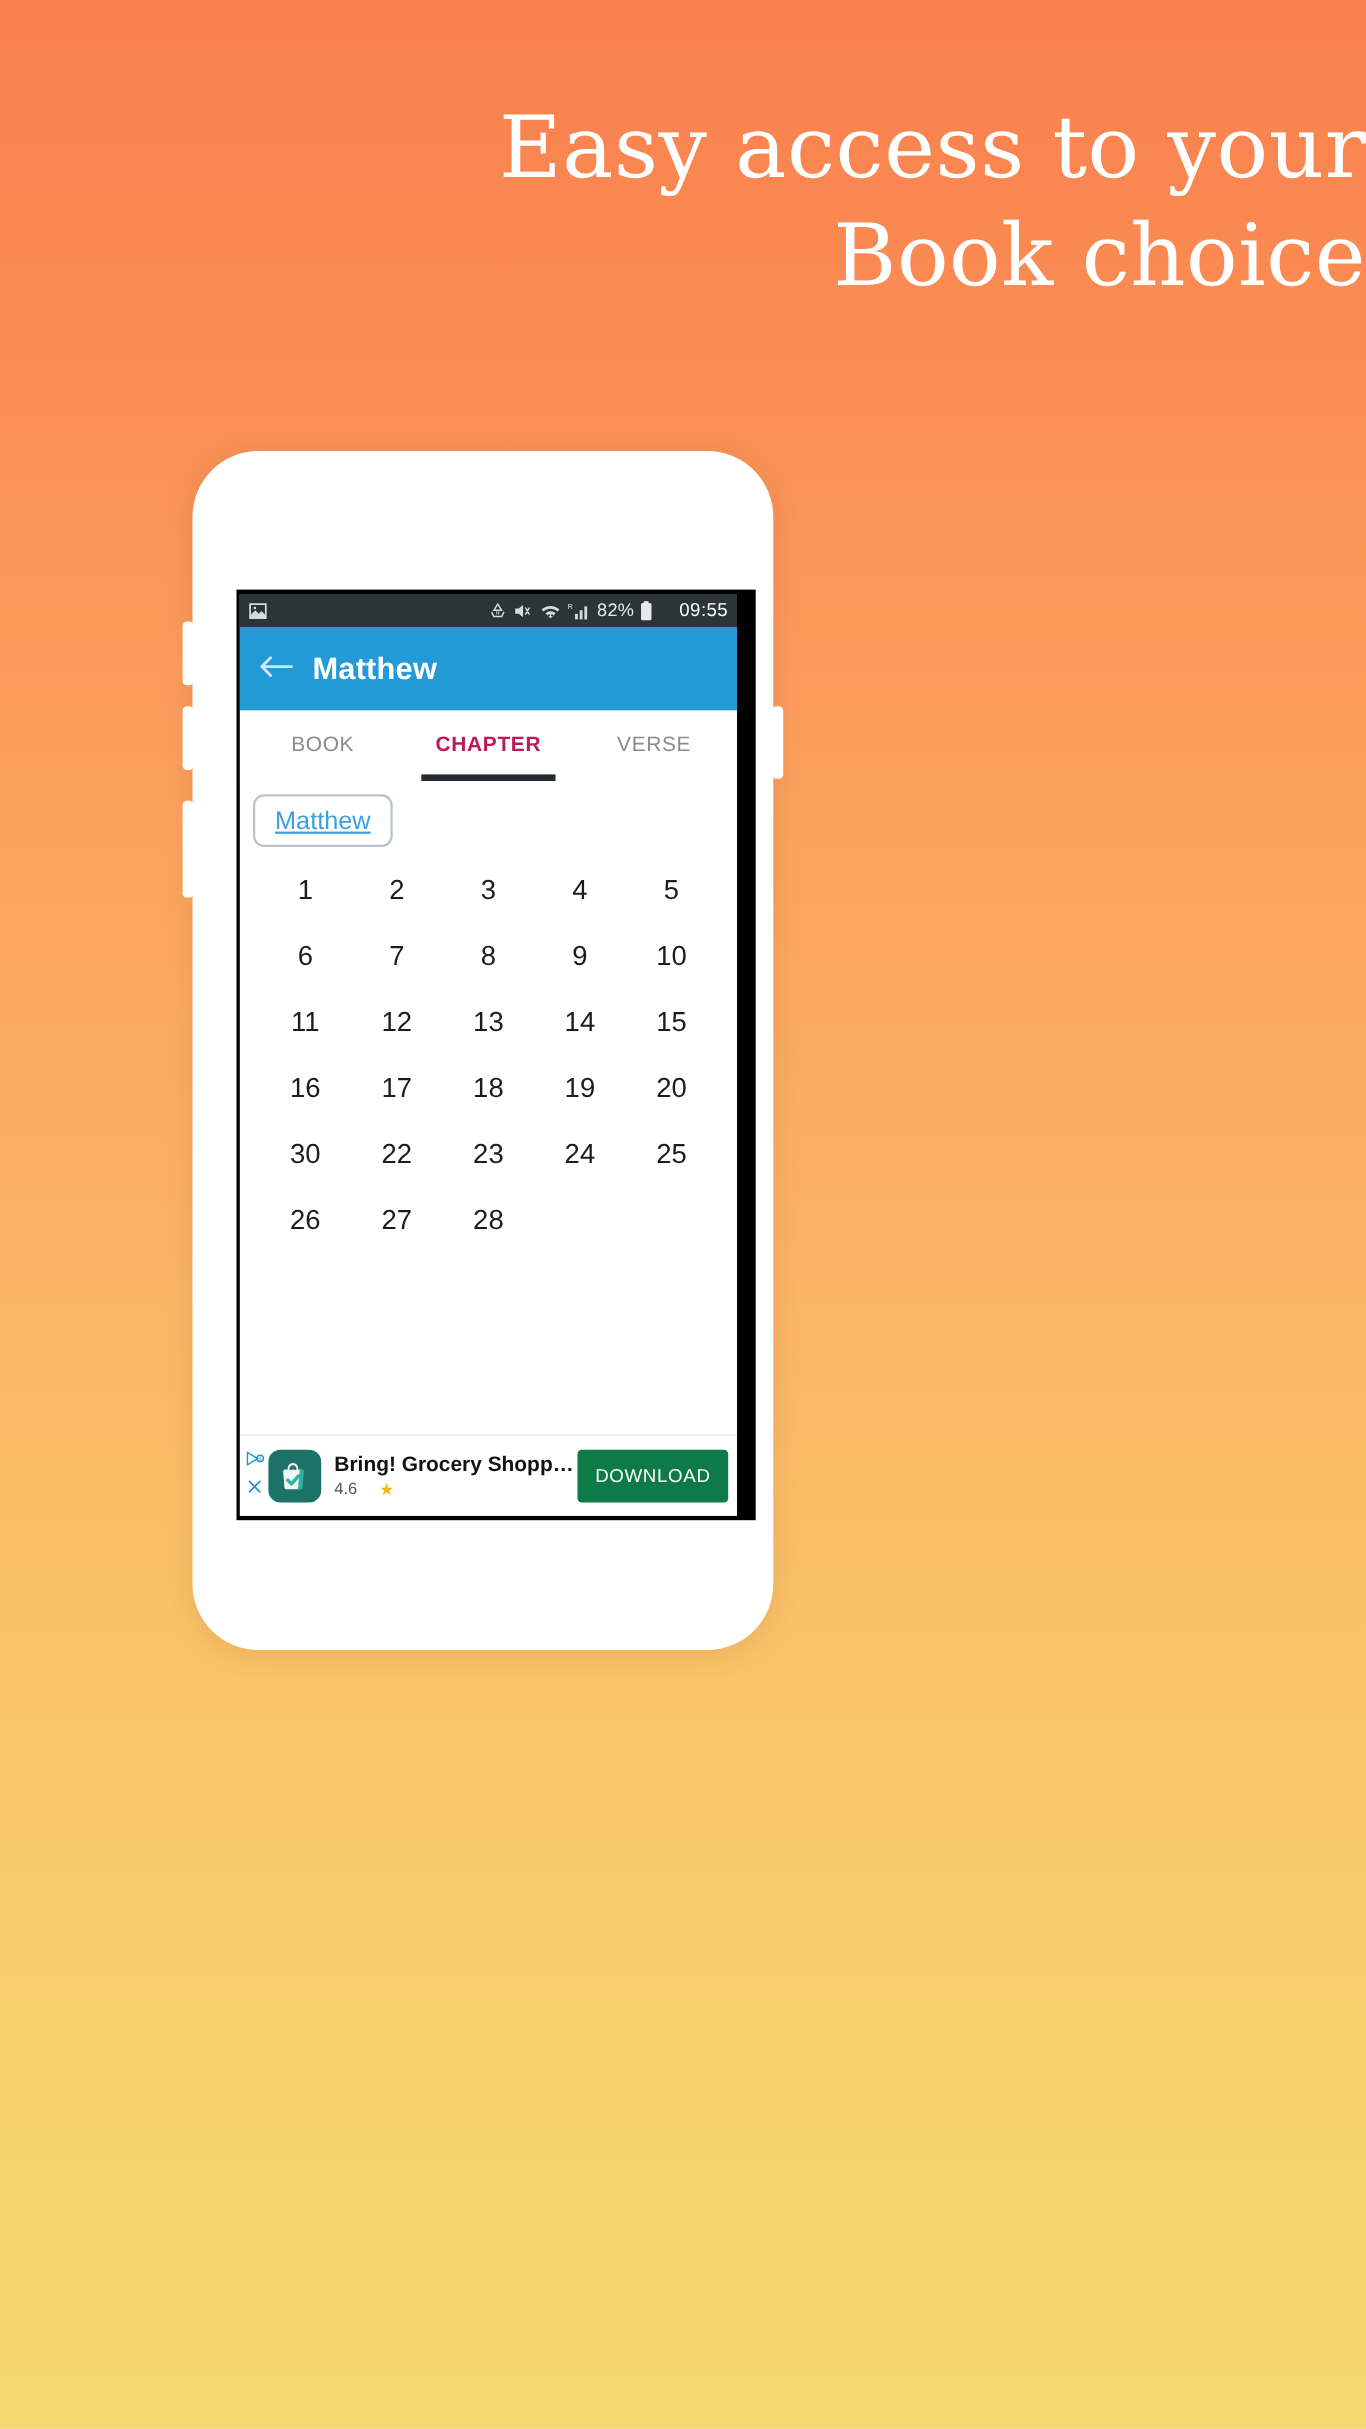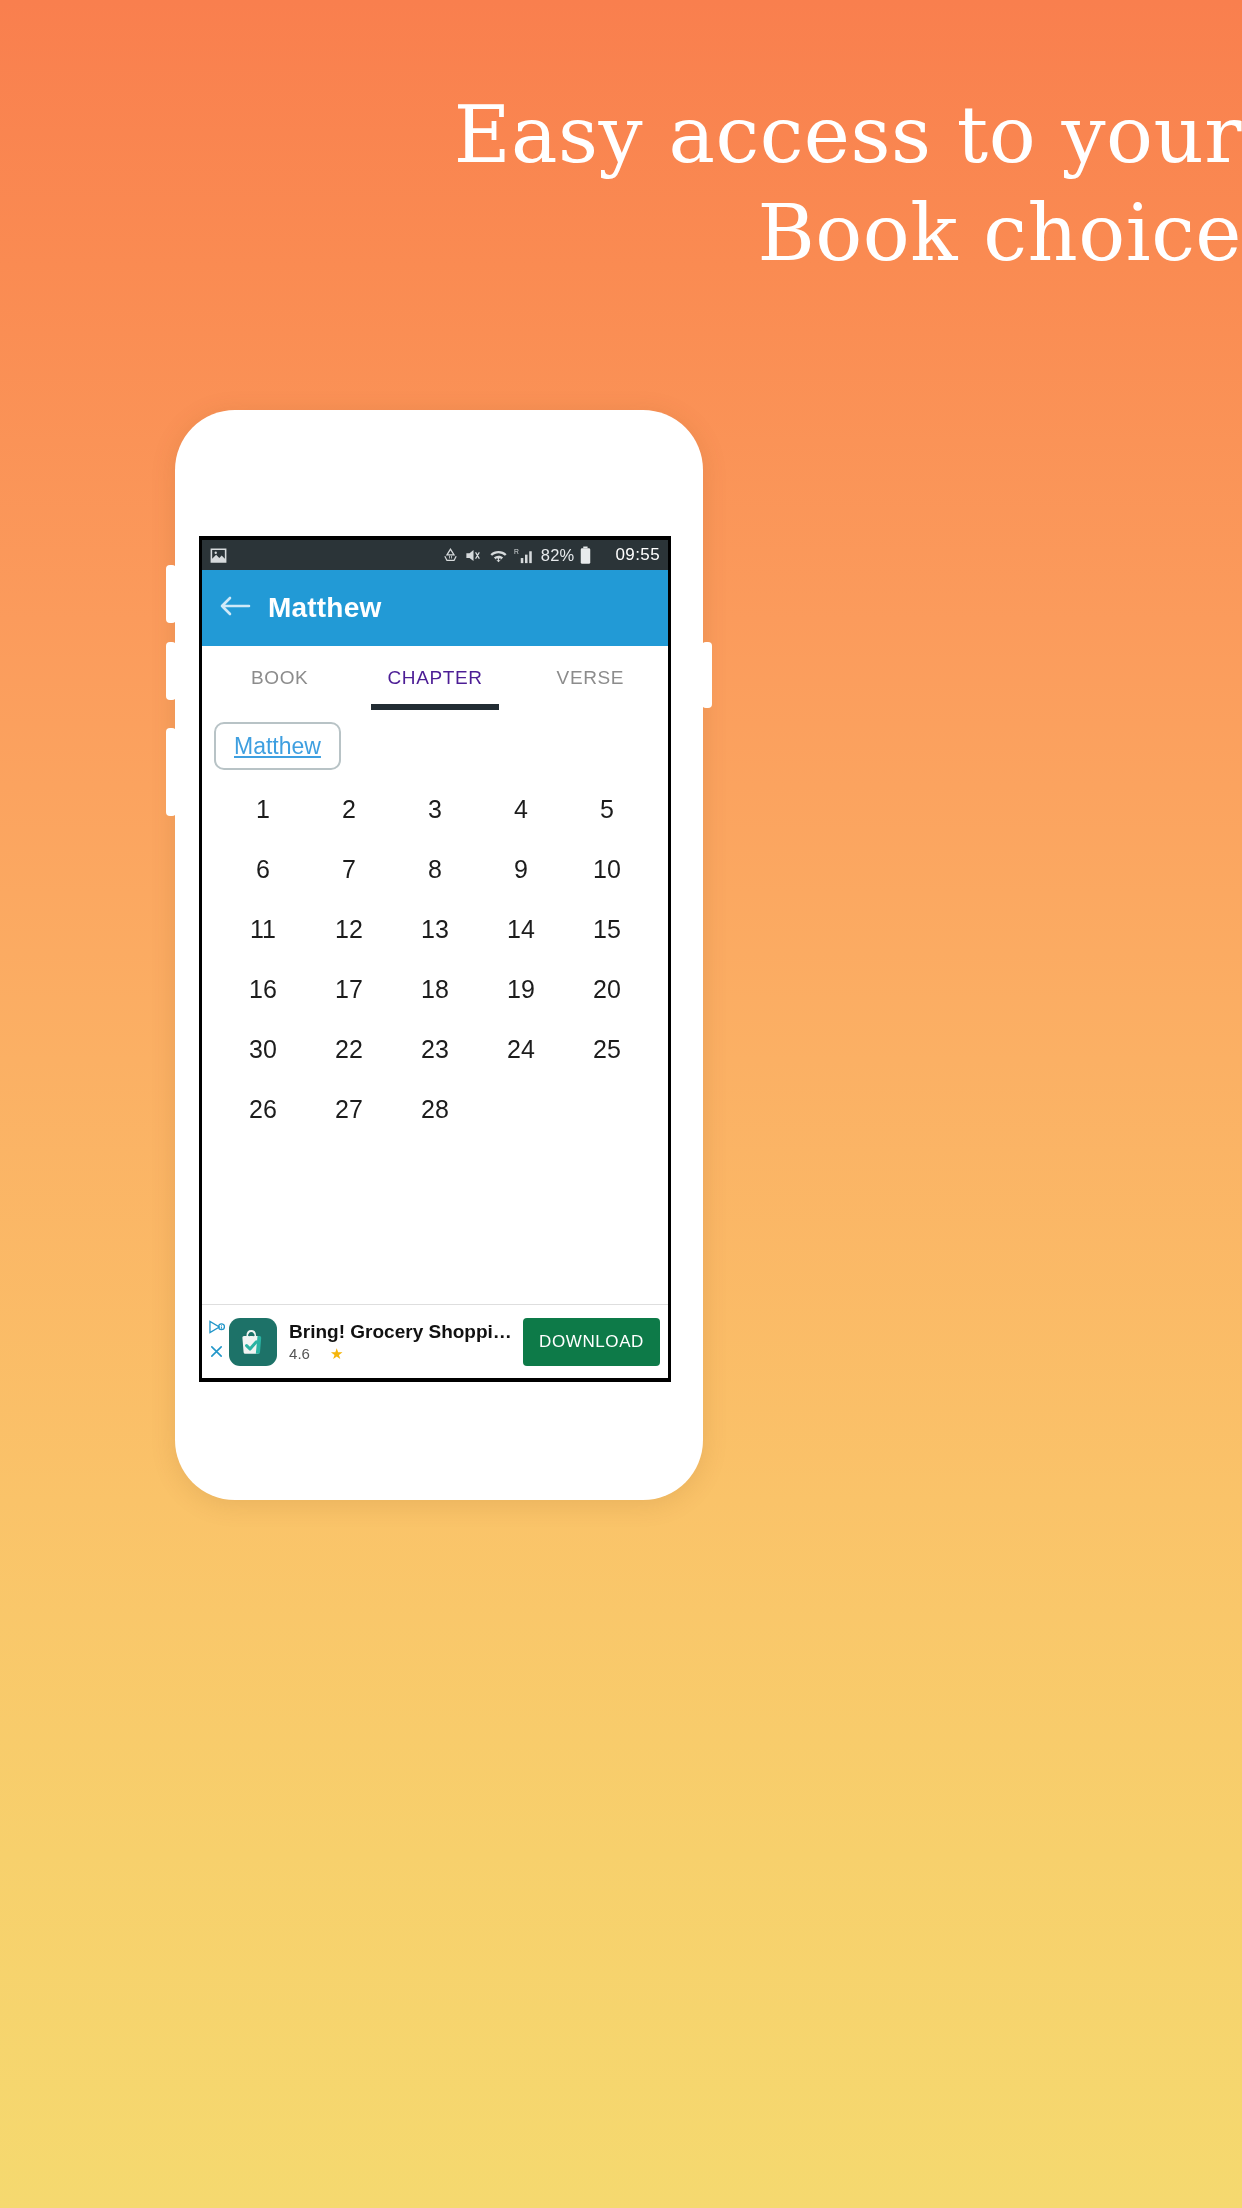--- a/index.html
+++ b/index.html
@@ -48,26 +48,26 @@
     background: #ffffff;
     border-radius: 4px;
   }
   .btn-vol-up   { left: -9px; top: 155px;  width: 10px; height: 58px; }
   .btn-vol-down { left: -9px; top: 232px;  width: 10px; height: 58px; }
   .btn-vol-3    { left: -9px; top: 318px;  width: 10px; height: 88px; }
   .btn-power    { right: -9px; top: 232px; width: 10px; height: 66px; }
 
   .screen {
     position: absolute;
-    left: 24px;
+    left: 40px;
     top: 126px;
     width: 472px;
     height: 846px;
     background: #000000;
-    padding: 4px 3px 4px 3px;
+    padding: 4px 17px 4px 3px;
     box-sizing: border-box;
     overflow: hidden;
   }
   .screen-inner {
     width: 100%;
     height: 100%;
     background: #ffffff;
     display: flex;
     flex-direction: column;
     overflow: hidden;
@@ -121,21 +121,21 @@
   .tab {
     flex: 1;
     display: flex;
     align-items: center;
     justify-content: center;
     position: relative;
     font-size: 19px;
     letter-spacing: 0.6px;
     color: #8c8c8c;
   }
-  .tab.active { color: #4c1d95; }
+  .tab.active { color: #be185d; font-weight: bold; }
   .tab.active::after {
     content: "";
     position: absolute;
     left: 14px;
     right: 14px;
     bottom: 0;
     height: 6px;
     background: #222c33;
   }
 

